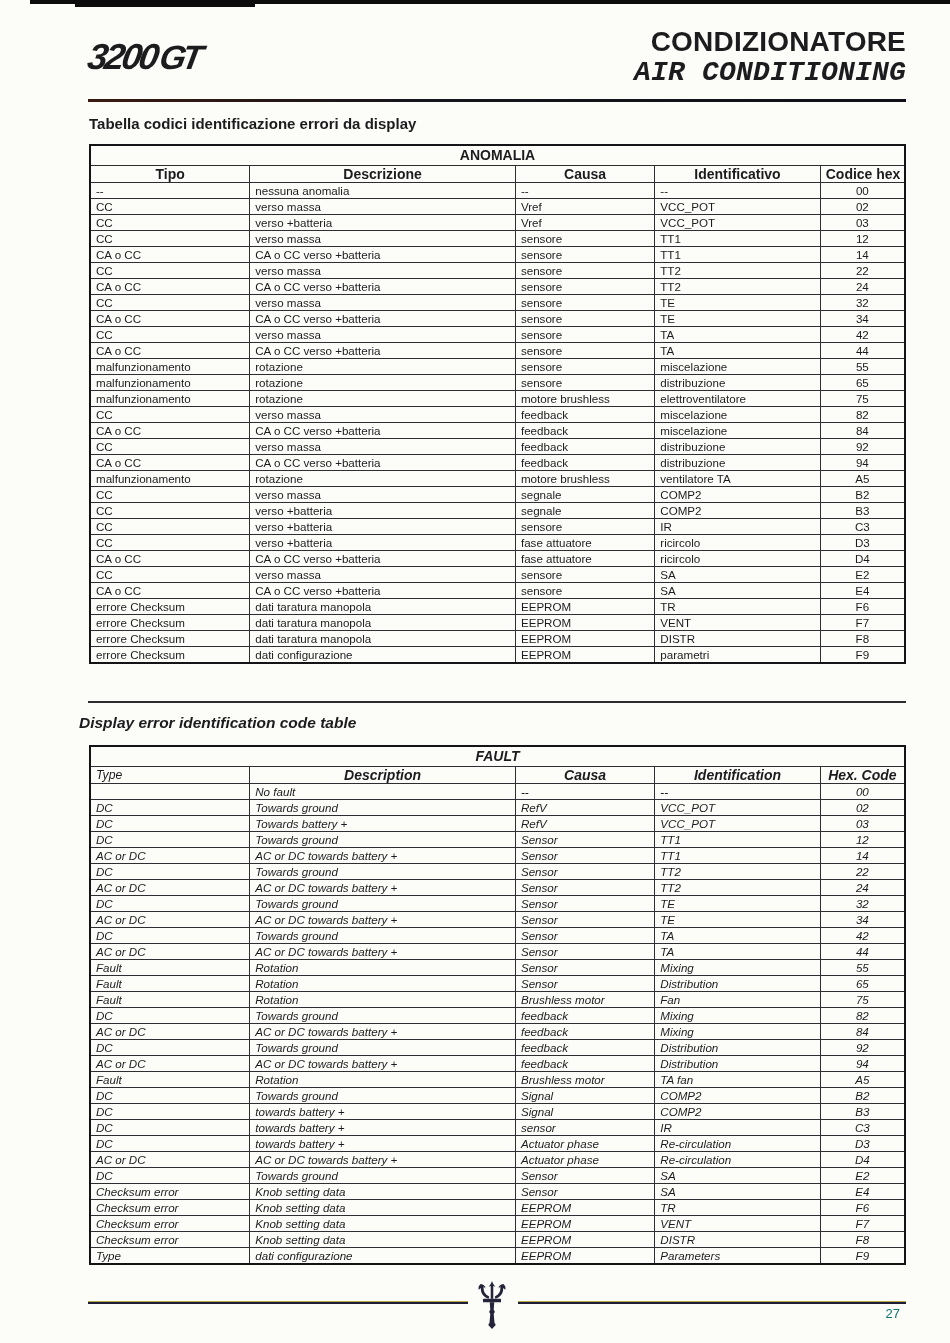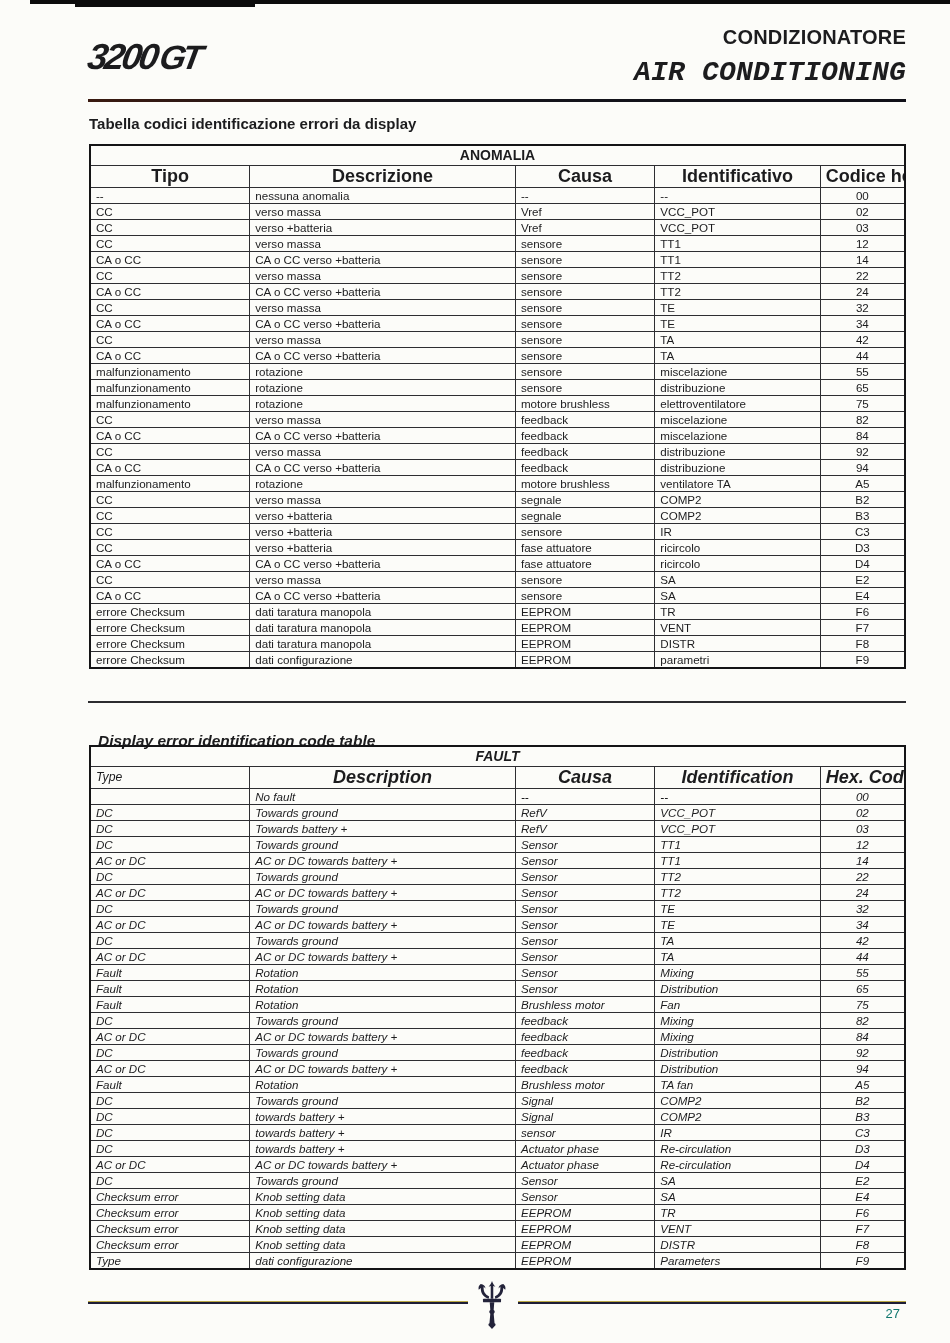--- a/index.html
+++ b/index.html
@@ -16,55 +16,55 @@
   
   .logo{
     position:absolute;top:36px;left:88px;
     font-size:36px;font-weight:bold;font-style:italic;
     letter-spacing:-3px;transform:skewX(-10deg);
     white-space:nowrap;
   }
   .logo .gt{font-size:0.94em;margin-left:4px;letter-spacing:-4px;}
   .title-it{
     position:absolute;top:26px;right:44px;
-    font-size:20px;font-weight:bold;letter-spacing:0.2px;
+    font-size:28px;font-weight:bold;letter-spacing:0.2px;
   }
   .title-en{
     position:absolute;top:57px;right:44px;
     font-size:28px;font-weight:bold;font-style:italic;letter-spacing:0.2px;font-family:Liberation Mono, monospace;
   }
   .header-rule{
     position:absolute;top:99px;left:88px;width:818px;height:3px;
     background:linear-gradient(to right,#3a1a10,#15151c 40%,#101018);
   }
 
   .sec-title-1{position:absolute;top:115px;left:89px;font-size:15px;font-weight:bold;}
   .divider-rule{position:absolute;top:701px;left:88px;width:818px;height:2px;background:#2c2c30;}
-  .sec-title-2{position:absolute;top:714px;left:98px;font-size:15.5px;font-weight:bold;font-style:italic;margin-top:18px;}
+  .sec-title-2{position:absolute;top:714px;left:79px;font-size:15.5px;font-weight:bold;font-style:italic;}
 
   
   table.tbl{
     position:absolute;left:89px;width:817px;
     border-collapse:collapse;table-layout:fixed;
     border:2px solid #141416;
   }
   .tbl1{top:144px;}
   .tbl2{top:745px;font-style:italic;}
   .tbl th,.tbl td{
     border:1px solid #2e2e32;
     font-size:11.6px;line-height:1.15;
     padding:0 5px;height:15px;
     overflow:hidden;white-space:nowrap;
     text-align:left;font-weight:normal;
   }
   .tbl th.caption{
     text-align:center;font-weight:bold;font-size:14px;height:19px;
   }
   .tbl th.colhead{
-    text-align:center;font-weight:bold;font-size:18px;height:15px;
+    text-align:center;font-weight:bold;font-size:14px;height:15px;
   }
   .tbl2 th.colhead-first{
     text-align:left;font-weight:normal;font-size:12.2px;height:15px;
   }
   .tbl td.hex{text-align:center;}
 
   
   .footer-line{
     position:absolute;top:1301px;height:3px;
     background:linear-gradient(to bottom,#b9a843 0%,#b9a843 32%,#1d1d36 32%,#1d1d36 100%);

